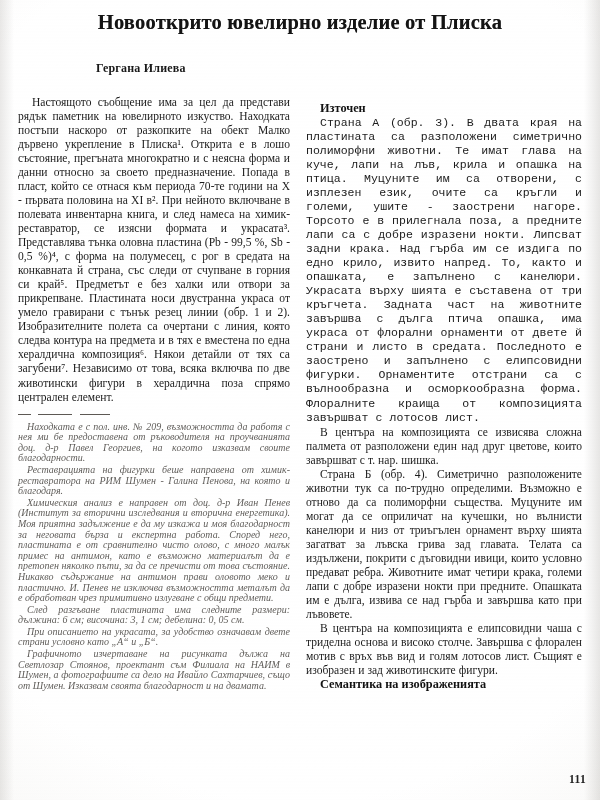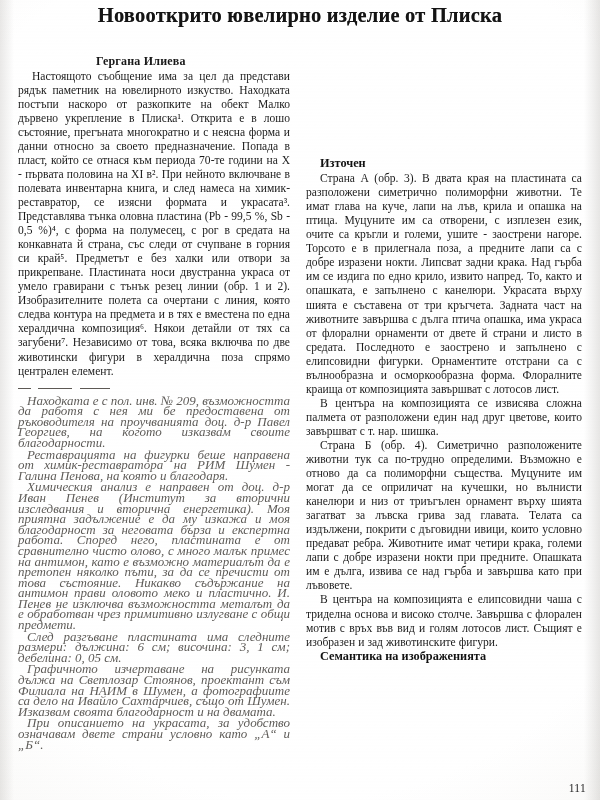--- a/index.html
+++ b/index.html
@@ -48,39 +48,40 @@
     position: relative;
     padding: 0;
   }
 
   
   .doc-title {
     text-align: center;
     font-size: 20.5px;
     font-weight: bold;
     letter-spacing: .2px;
-    margin: 4px 24px 0 24px;
+    margin: 11px 24px 0 24px;
     line-height: 1.15;
     color: #141414;
     text-shadow: 0 0 .6px rgba(0,0,0,.5);
   }
   .doc-author {
     margin: 26px 0 0 96px;
     font-size: 12px;
     font-weight: bold;
     letter-spacing: .2px;
     color: #181818;
   }
 
   
   .columns {
     display: flex;
+    margin-top: 19px;
     padding: 0 18px 0 18px;
     gap: 16px;
-    align-items: center;
+    align-items: flex-end;
   }
   .col {
     width: 272px;
     flex: 0 0 272px;
   }
   .col-right { width: 276px; flex: 0 0 276px; }
 
   p.body {
     margin: 0;
     font-size: 11.55px;
@@ -92,60 +93,61 @@
     color: #1b1b1b;
   }
 
   h2.sect {
     margin: 0 0 0 14px;
     font-size: 12.3px;
     font-weight: bold;
     line-height: 15px;
     color: #121212;
   }
-  h2.sect + p.body { margin-top: 0; }
+  h2.sect + p.body { margin-top: 0; font-family: Liberation Mono, monospace; }
 
   
   .fn-rule {
     margin: 9px 0 5px 0;
     height: 4px;
     width: 108px;
     position: relative;
   }
   .fn-rule span {
     position: absolute;
     top: 1px;
     height: 1.2px;
     background: #5d5954;
   }
   .fn-rule span:nth-child(1) { left: 0;   width: 13px; }
   .fn-rule span:nth-child(2) { left: 20px; width: 34px; }
   .fn-rule span:nth-child(3) { left: 62px; width: 30px; }
 
   .footnotes {
-    font-size: 13px;
+    font-size: 10px;
     line-height: 10.6px;
     font-style: italic;
     text-align: justify;
     color: #3a3733;
     opacity: .82;
     filter: blur(.22px);
   }
   .footnotes p {
     margin: 0 0 1px 0;
     text-indent: 9px;
   }
 
   .page-number {
     position: absolute;
     right: 14px;
-    bottom: 6px;
+    bottom: 15px;
     font-size: 11.5px;
     color: #232323;
     letter-spacing: .3px;
+    font-weight: bold;
   }
 </style>
 </head>
 <body>
 
 <div class="page">
   <div class="content">
 
     <h1 class="doc-title">Новооткрито ювелирно изделие от Плиска</h1>
 
@@ -160,22 +162,22 @@
           <span></span>
             <span></span>
             <span></span>
         </div>
 
         <div class="footnotes">
           <p>Находката е с пол. инв. № 209, възможността да работя с нея ми бе предоставена от ръководителя на проучванията доц. д-р Павел Георгиев, на когото изказвам своите благодарности.</p>
           <p>Реставрацията на фигурки беше направена от химик-реставратора на РИМ Шумен - Галина Пенова, на която и благодаря.</p>
           <p>Химическия анализ е направен от доц. д-р Иван Пенев (Институт за вторични изследвания и вторична енергетика). Моя приятна задължение е да му изкажа и моя благодарност за неговата бърза и експертна работа. Според него, пластината е от сравнително чисто олово, с много малък примес на антимон, като е възможно материалът да е претопен няколко пъти, за да се пречисти от това състояние. Никакво съдържание на антимон прави оловото меко и пластично. И. Пенев не изключва възможността металът да е обработван чрез примитивно излугване с общи предмети.</p>
           <p>След разгъване пластината има следните размери: дължина: 6 см; височина: 3, 1 см; дебелина: 0, 05 см.</p>
+          <p>При описанието на украсата, за удобство означавам двете страни условно като „А“ и „Б“.</p>
           <p>Графичното изчертаване на рисунката дължа на Светлозар Стоянов, проектант съм Филиала на НАИМ в Шумен, а фотографиите са дело на Ивайло Сахтарчиев, също от Шумен. Изказвам своята благодарност и на двамата.</p>
-          <p>При описанието на украсата, за удобство означавам двете страни условно като „А“ и „Б“.</p>
         </div>
       </div>
 
       <div class="col col-right">
 
         <h2 class="sect">Източен</h2>
 
         <p class="body">Страна А (обр. 3). В двата края на пластината са разположени симетрично полиморфни животни. Те имат глава на куче, лапи на лъв, крила и опашка на птица. Муцуните им са отворени, с изплезен език, очите са кръгли и големи, ушите - заострени нагоре. Торсото е в прилегнала поза, а предните лапи са с добре изразени нокти. Липсват задни крака. Над гърба им се издига по едно крило, извито напред. То, както и опашката, е запълнено с канелюри. Украсата върху шията е съставена от три кръгчета. Задната част на животните завършва с дълга птича опашка, има украса от флорални орнаменти от двете й страни и листо в средата. Последното е заострено и запълнено с елипсовидни фигурки. Орнаментите отстрани са с вълнообразна и осморкообразна форма. Флоралните краища от композицията завършват с лотосов лист.</p>
         <p class="body">В центъра на композицията се извисява сложна палмета от разположени един над друг цветове, които завършват с т. нар. шишка.</p>
         <p class="body">Страна Б (обр. 4). Симетрично разположените животни тук са по-трудно определими. Възможно е отново да са полиморфни същества. Муцуните им могат да се оприличат на кучешки, но вълнисти канелюри и низ от триъгълен орнамент върху шията загатват за лъвска грива зад главата. Телата са издължени, покрити с дъговидни ивици, които условно предават ребра. Животните имат четири крака, големи лапи с добре изразени нокти при предните. Опашката им е дълга, извива се над гърба и завършва като при лъвовете.</p>

